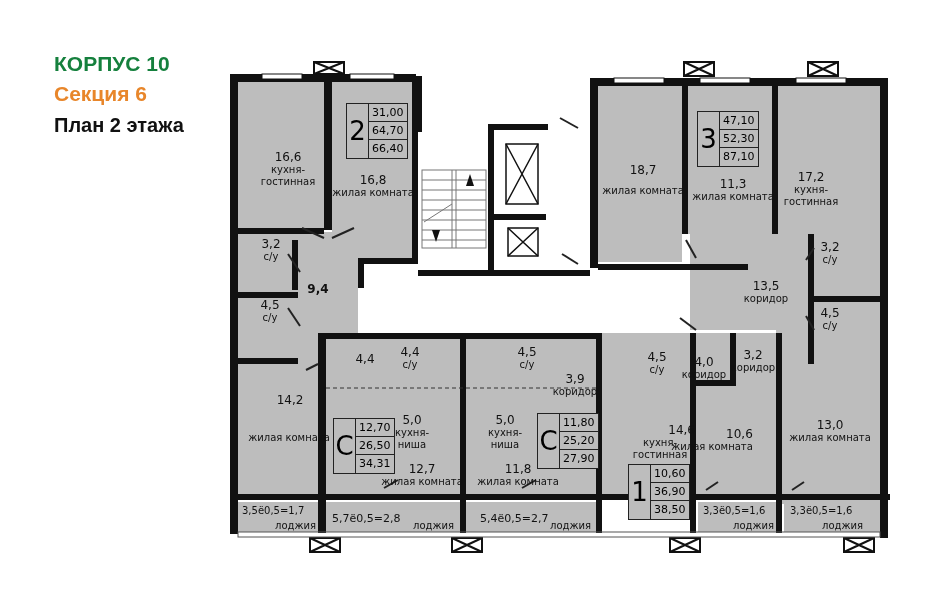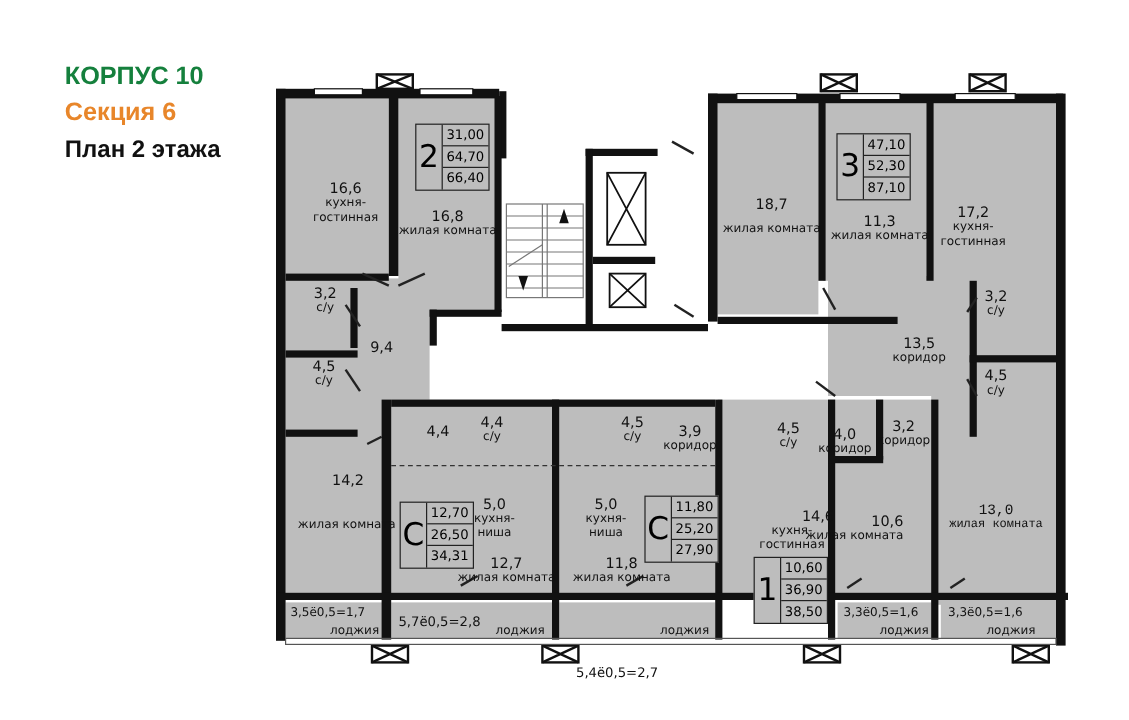--- a/index.html
+++ b/index.html
@@ -219,21 +219,21 @@
     <span class="name" style="white-space:normal;width:70px;">кухня-гостинная</span>
   </div>
 <div class="lbl" style="left:373px;top:173px;">
     <span class="area">16,8</span>
     <span class="name">жилая комната</span>
   </div>
 <div class="lbl" style="left:271px;top:237px;">
     <span class="area">3,2</span>
     <span class="name">с/у</span>
   </div>
-<div class="lbl" style="left:318px;top:282px;">
+<div class="lbl" style="left:318px;top:282px;font-weight:bold;">
     <span class="area">9,4</span>
   </div>
 <div class="lbl" style="left:270px;top:298px;">
     <span class="area">4,5</span>
     <span class="name">с/у</span>
   </div>
 <div class="lbl" style="left:290px;top:393px;">
     <span class="area">14,2</span>
   </div>
 <div class="lbl" style="left:289px;top:432px;">
@@ -243,21 +243,21 @@
     <span class="area">4,4</span>
   </div>
 <div class="lbl" style="left:410px;top:345px;">
     <span class="area">4,4</span>
     <span class="name">с/у</span>
   </div>
 <div class="lbl" style="left:527px;top:345px;">
     <span class="area">4,5</span>
     <span class="name">с/у</span>
   </div>
-<div class="lbl" style="left:575px;top:352px;">
+<div class="lbl" style="left:575px;top:372px;">
     <span class="area">3,9</span>
     <span class="name">коридор</span>
   </div>
 <div class="lbl" style="left:412px;top:413px;">
     <span class="area">5,0</span>
     <span class="name" style="white-space:normal;width:40px;">кухня-ниша</span>
   </div>
 <div class="lbl" style="left:505px;top:413px;">
     <span class="area">5,0</span>
     <span class="name" style="white-space:normal;width:40px;">кухня-ниша</span>
@@ -307,27 +307,27 @@
     <span class="name">коридор</span>
   </div>
 <div class="lbl" style="left:660px;top:423px;">
     <span class="area" style="text-align:right;">14,6</span>
     <span class="name" style="white-space:normal;width:70px;">кухня-гостинная</span>
   </div>
 <div class="lbl" style="left:712px;top:427px;text-align:right;">
     <span class="area">10,6</span>
     <span class="name">жилая комната</span>
   </div>
-<div class="lbl" style="left:830px;top:418px;font-family:Liberation Mono, monospace;">
+<div class="lbl" style="left:830px;top:418px;">
     <span class="area">13,0</span>
     <span class="name">жилая комната</span>
   </div>
 
 <div class="log" style="left:242px;top:505px;">3,5ё0,5=1,7</div>
 <div class="log" style="left:275px;top:520px;">лоджия</div>
 <div class="log" style="left:332px;top:512px;font-size:11px;">5,7ё0,5=2,8</div>
 <div class="log" style="left:413px;top:520px;">лоджия</div>
-<div class="log" style="left:480px;top:512px;font-size:11px;margin-top:42px;">5,4ё0,5=2,7</div>
+<div class="log" style="left:480px;top:512px;font-size:11px;">5,4ё0,5=2,7</div>
 <div class="log" style="left:550px;top:520px;">лоджия</div>
 <div class="log" style="left:703px;top:505px;">3,3ё0,5=1,6</div>
 <div class="log" style="left:733px;top:520px;">лоджия</div>
 <div class="log" style="left:790px;top:505px;">3,3ё0,5=1,6</div>
 <div class="log" style="left:822px;top:520px;">лоджия</div>
 
 </body></html>

